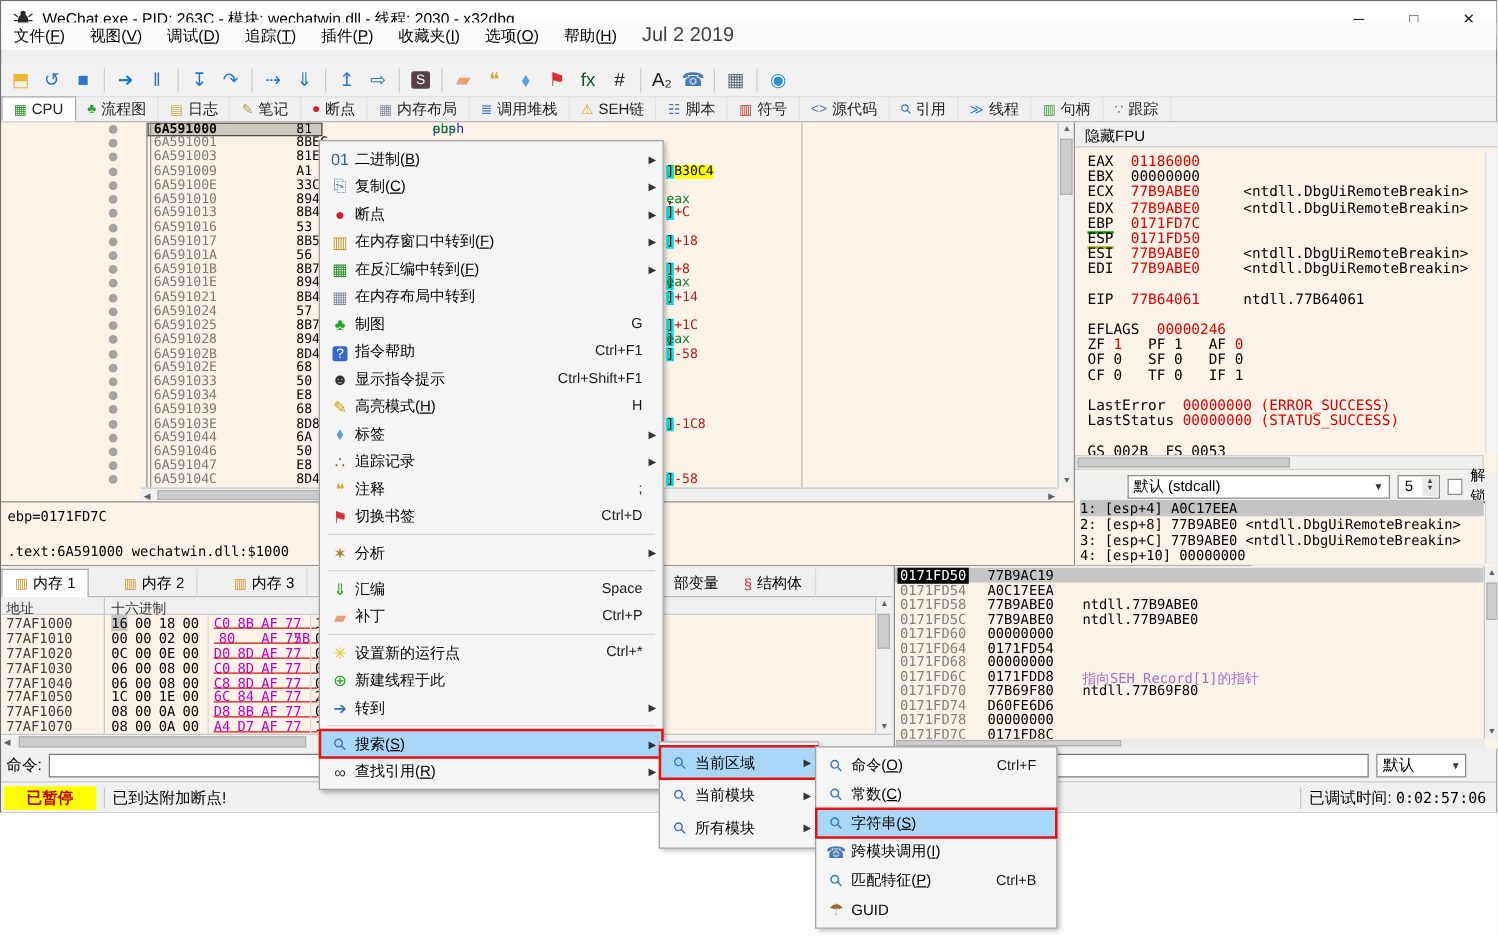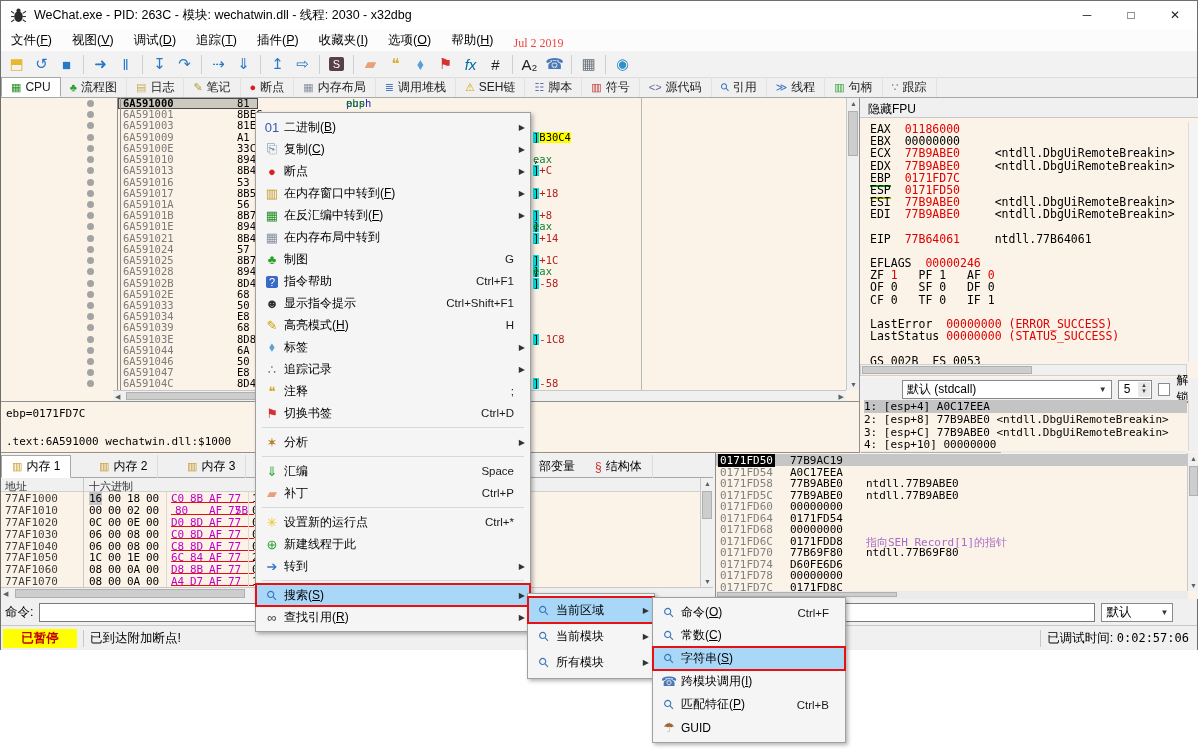--- a/index.html
+++ b/index.html
@@ -8,23 +8,23 @@
   #app { position:absolute; left:0; top:0; width:1198px; height:650px; background:#F0F0F0; border:1px solid #6E6E6E;padding-left:36px; }
 
   
   .titlebar { position:absolute; left:0; top:0; width:100%; height:28px; background:#FFFFFF; display:flex; align-items:center; }
   .appicon { width:17px; height:17px; margin:0 7px 0 9px; }
   .apptitle { font-size:12.5px; color:#000; }
   .wincontrols { position:absolute; right:0; top:0; height:28px; display:flex; }
   .winbtn { width:44px; height:28px; display:flex; align-items:center; justify-content:center; font-size:12px; color:#222; }
 
   
-  .menubar { position:absolute; left:0; top:28px; width:100%; height:22px; background:#FCFCFC; display:flex; align-items:flex-end; font-size:12.5px; }
+  .menubar { position:absolute; left:0; top:17px; width:100%; height:22px; background:#FCFCFC; display:flex; align-items:center; font-size:12.5px; }
   .menuitem { padding:2px 10px; }
-  .menudate { margin-left:10px; color:#ef4444; font-family:Liberation Serif, serif; font-size:12px; }
+  .menudate { margin-left:10px; color:#404040; font-family:Liberation Sans, sans-serif; font-size:16px; }
 
   
   .toolbar { position:absolute; left:0; top:50px; width:100%; height:27px; background:#F2F2F2; border-bottom:1px solid #DCDCDC; display:flex; align-items:center; padding-left:3px; }
   .tbtn { width:25px; height:23px; display:flex; align-items:center; justify-content:center; font-size:15px; }
   .tbtn .boxed { font-size:11px; color:#fff; padding:1px 4px; border-radius:2px; }
   .tsep { width:1px; height:19px; background:#CFCFCF; margin:0 4px; }
   .rot { display:inline-block; transform:rotate(-45deg); }
 
   
   .tabbar { position:absolute; left:0; top:77px; width:100%; height:20px; background:#F0F0F0; border-bottom:1px solid #A8A8A8; display:flex; align-items:flex-end; }
@@ -229,21 +229,21 @@
         <span class="tbtn">
           <span style="color: rgb(216, 176, 48);">❝</span>
         </span>
         <span class="tbtn">
           <span style="color: rgb(88, 160, 216);">⬧</span>
         </span>
         <span class="tbtn">
           <span style="color: rgb(216, 48, 48);">⚑</span>
         </span>
         <span class="tbtn">
-          <span style="color: #0369a1; font-style: italic;">fx</span>
+          <span style="color: #14532d;">fx</span>
         </span>
         <span class="tbtn">
           <span style="color: rgb(32, 32, 32);">#</span>
         </span>
         <span class="tsep"></span>
         <span class="tbtn">
           <span style="color: rgb(32, 32, 32);">A₂</span>
         </span>
         <span class="tbtn">
           <span style="color: rgb(72, 120, 184);">☎</span>

